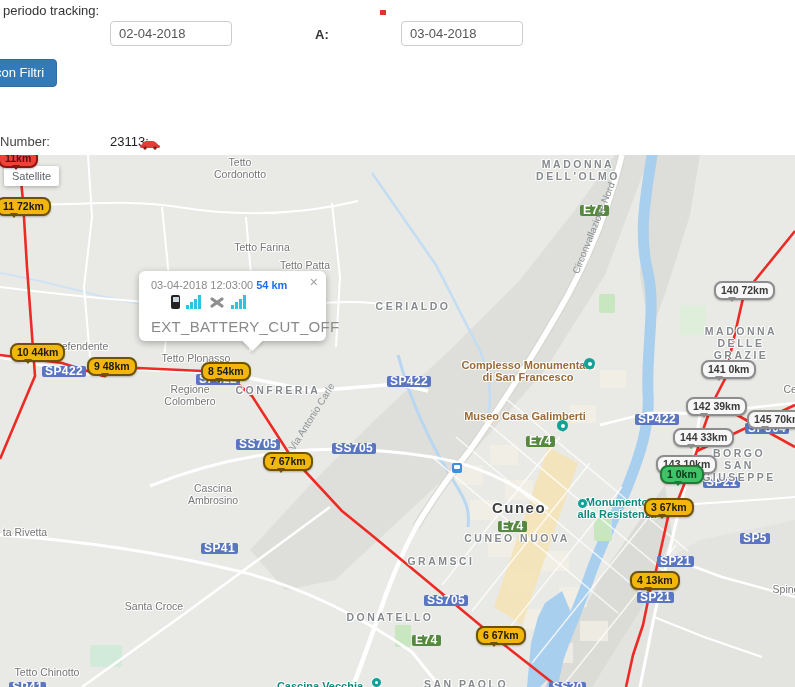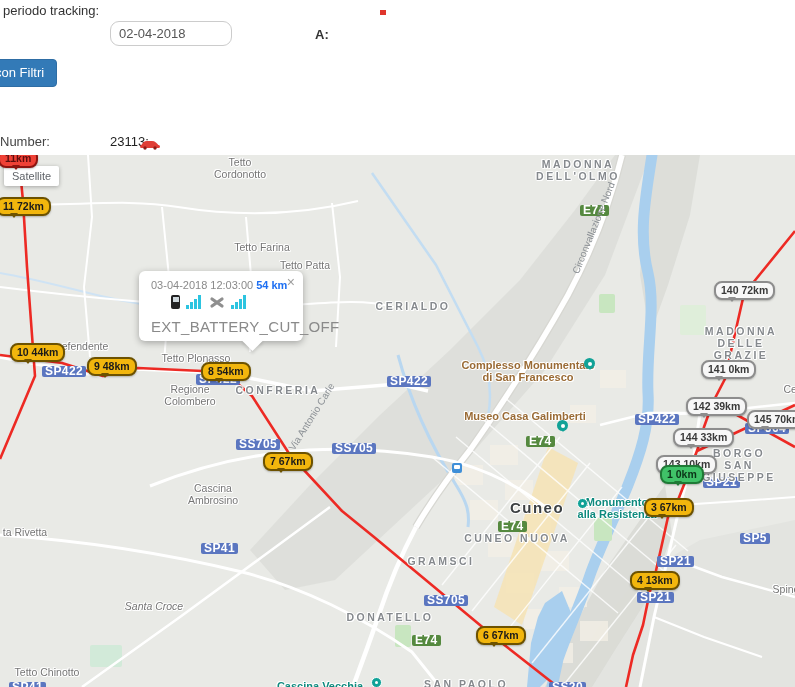--- a/index.html
+++ b/index.html
@@ -41,40 +41,41 @@
   .pin.drop::before{content:"";position:absolute;left:3.5px;top:3.5px;width:4px;height:4px;border-radius:50%;background:#fff;}
   .pin.drop::after{content:"";position:absolute;left:2.5px;bottom:-4px;border:3px solid transparent;border-top:4px solid #11a297;}
   .pin.circle{width:11px;height:11px;border-radius:50%;background:#11a297;border:1.5px solid #fff;box-sizing:border-box;}
   .pin.circle::before{content:"";position:absolute;left:3px;top:3px;width:3px;height:3px;border-radius:50%;background:#fff;}
   .pin.transit{width:10px;height:10px;border-radius:2px;background:#3f8fd8;}
   .pin.transit::before{content:"";position:absolute;left:2px;top:2px;width:6px;height:4px;background:#fff;border-radius:1px;}
   
   .sat-btn{position:absolute;left:4px;top:11px;background:#fff;color:#5f6368;font-size:11px;padding:4px 8px;border-radius:2px;z-index:3;
            box-shadow:0 1px 4px rgba(0,0,0,.3);cursor:pointer;}
   
-  .popup{position:absolute;left:139px;top:116px;width:164px;height:70px;background:#fff;border-radius:6px;z-index:6;
+  .popup{position:absolute;left:139px;top:116px;width:187px;height:70px;background:#fff;border-radius:6px;z-index:6;
          box-shadow:0 2px 7px rgba(0,0,0,.3);}
   .popup::after{content:"";position:absolute;left:106px;bottom:-7px;width:15px;height:15px;background:#fff;transform:rotate(45deg);box-shadow:2px 2px 3px rgba(0,0,0,.12);}
   .popup .line1{position:absolute;left:12px;top:8px;font-size:11px;color:#8a8a8a;white-space:nowrap;}
   .popup .dist{color:#1d6ff2;font-weight:bold;margin-left:3px;}
   .popup .close{position:absolute;right:8px;top:4px;font-size:14px;color:#9e9e9e;cursor:pointer;line-height:14px;}
   .popup .icons{position:absolute;left:32px;top:24px;display:flex;align-items:flex-end;gap:6px;}
   .popup .event{position:absolute;left:12px;top:47px;font-size:15px;color:#8a8a8a;letter-spacing:.3px;}
   .phone-ico{display:inline-block;width:9px;height:14px;background:#222;border-radius:2px;position:relative;}
   .phone-ico::before{content:"";position:absolute;left:1.5px;top:2px;width:6px;height:5px;background:#cfd8dc;}
 </style>
 </head>
 <body>
 
 <div class="screen">
 
   <div class="topbar">
     <span class="lbl" style="left:3px;top:3px">periodo tracking:</span>
-    <input class="field" style="left: 110px; top: 21px; border-radius: 9px;" value="02-04-2018">
+    <input class="field" style="left: 110px; top: 21px;" value="02-04-2018">
     <span class="lbl" style="left:315px;top:27px;font-weight:bold">A:</span>
+    <input class="field" style="left: 401px; top: 21px;" value="03-04-2018">
     <button class="btn" style="left:-18px;top:59px">con Filtri</button>
     <span class="red-mark"></span>
     <span class="num-row" style="left:0px;position:absolute">Number:</span>
     <span class="num-row" style="left:110px;position:absolute;color:#222">23113:</span>
     <span class="car">
       <svg width="22" height="12" viewBox="0 0 22 12">
         <path d="M2 8 C3 5 5 3 8 3 L13 3 C16 3 18 5 20 8 Z" fill="#e03e36"></path>
         <rect x="1" y="7" width="20" height="3" rx="1.5" fill="#e03e36"></rect>
         <circle cx="6" cy="10" r="1.7" fill="#8c1d18"></circle>
         <circle cx="16" cy="10" r="1.7" fill="#8c1d18"></circle>
@@ -197,29 +198,29 @@
         <div class="place district" style="left: 413px; top: 145px;">CERIALDO</div>
         <div class="place small" style="left: 85px; top: 185px;">efendente</div>
         <div class="place small" style="left: 196px; top: 197px;">Tetto Plonasso</div>
         <div class="place small" style="left: 190px; top: 228px;">Regione
 Colombero</div>
         <div class="place district" style="left: 278px; top: 229px;">CONFRERIA</div>
         <div class="place street" style="left: 312px; top: 256px; transform: translateX(-50%) rotate(-58deg);">Via Antonio Carle</div>
         <div class="place small" style="left: 213px; top: 327px;">Cascina
 Ambrosino</div>
         <div class="place small" style="left: 25px; top: 371px;">ta Rivetta</div>
-        <div class="place small" style="left: 154px; top: 445px; font-style: italic;">Santa Croce</div>
+        <div class="place small" style="left: 154px; top: 445px;">Santa Croce</div>
         <div class="place small" style="left: 47px; top: 511px;">Tetto Chinotto</div>
         <div class="place district" style="left: 741px; top: 170px;">MADONNA
 DELLE GRAZIE</div>
         <div class="place small" style="left: 792px; top: 228px;">Cer</div>
         <div class="place district" style="left: 739px; top: 292px;">BORGO SAN
 GIUSEPPE</div>
         <div class="place small" style="left: 786px; top: 428px;">Spine</div>
-        <div class="place big" style="left: 537px; top: 347px;">Cuneo</div>
+        <div class="place big" style="left: 519px; top: 347px;">Cuneo</div>
         <div class="place district" style="left: 517px; top: 377px;">CUNEO NUOVA</div>
         <div class="place district" style="left: 441px; top: 400px;">GRAMSCI</div>
         <div class="place district" style="left: 390px; top: 456px;">DONATELLO</div>
         <div class="place district" style="left: 466px; top: 523px;">SAN PAOLO</div>
         <div class="place brown" style="left: 528px; top: 204px;">Complesso Monumentale
 di San Francesco</div>
         <div class="place brown" style="left: 525px; top: 255px; text-align: center;">Museo Casa Galimberti</div>
         <div class="place teal" style="left: 617px; top: 341px;">Monumento
 alla Resistenza</div>
         <div class="place teal" style="left: 320px; top: 525px;">Cascina Vecchia</div>

